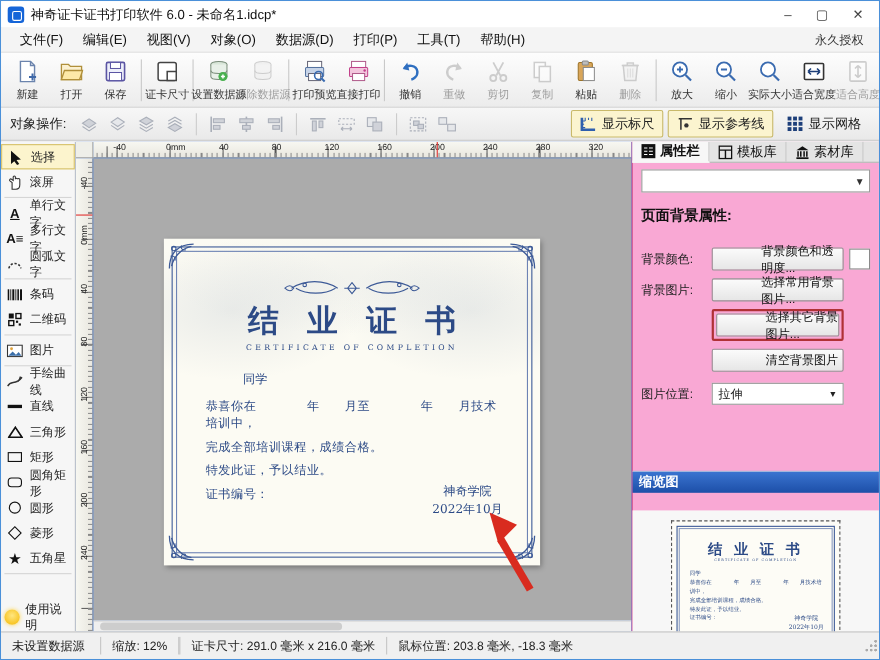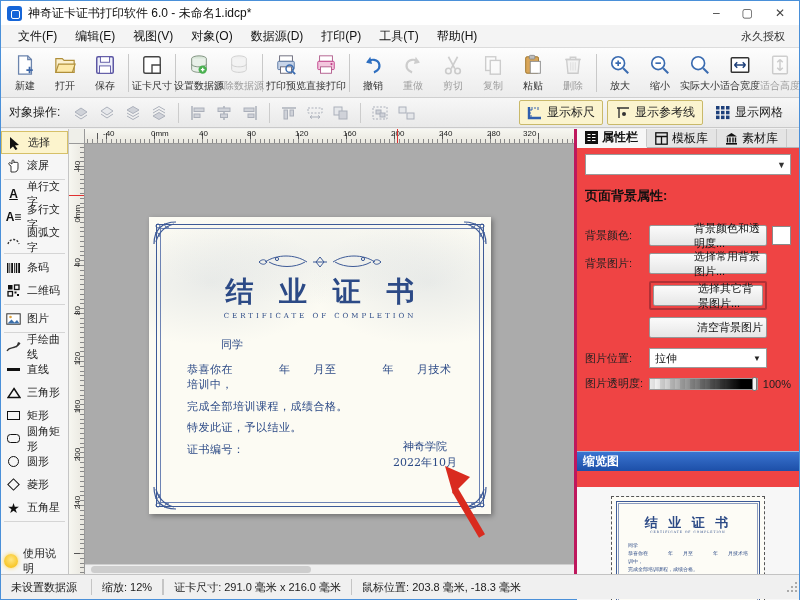--- a/index.html
+++ b/index.html
@@ -87,21 +87,21 @@
   .ctitle { position:absolute; left:0; right:0; top:56px; text-align:center; font-family:"DejaVu Serif",serif; font-weight:bold; font-size:28px; letter-spacing:8px; color:#2c4a86; text-indent:8px; }
   .csub { position:absolute; left:0; right:0; top:95px; text-align:center; font-family:"DejaVu Serif",serif; font-size:7px; letter-spacing:3px; color:#2c4a86; }
   .cbody { position:absolute; left:38px; right:30px; top:120px; font-family:"DejaVu Serif",serif; font-size:11px; color:#2c4a86; }
   .cbody .salut { margin-left:34px; margin-bottom:10px; }
   .cbody .l { margin-bottom:6.5px; letter-spacing:.5px; }
   .csign { position:absolute; right:34px; top:222px; text-align:center; font-family:"DejaVu Serif",serif; font-size:11px; color:#2c4a86; line-height:16px; }
 
   .redarrow { position:absolute; left:352px; top:320px; z-index:5; }
 
   
-  .rightpanel { width:225px; background:#ef4444; border-left:3px solid #be185d; display:flex; flex-direction:column; }
+  .rightpanel { width:225px; background:#f9a8d4; border-left:1px solid #be185d; display:flex; flex-direction:column; }
   .rtabs { display:flex; background:#e4e4e4; border-bottom:1px solid #b5b5b5; height:24px; }
   .rtab { display:flex; align-items:center; gap:4px; padding:0 8px; font-size:12px; color:#111; border-right:1px solid #c9c9c9; }
   .rtab.active { background:#f7f7f7; font-weight:bold; border-bottom:2px solid #f7f7f7; margin-bottom:-1px; }
   .rbody { flex:1; padding:6px 8px 0 8px; position:relative; }
   .combo { height:21px; background:#fff; border:1px solid #9a9a9a; display:flex; align-items:center; justify-content:flex-end; padding-right:4px; color:#555; margin-bottom:12px; }
   .combo .arr { font-size:9px; color:#333; }
   .sectitle { font-weight:bold; font-size:13px; color:#111; margin-bottom:20px; }
   .prow { display:flex; align-items:center; margin-bottom:7px; }
   .plabel { width:64px; font-size:11px; color:#222; flex:none; }
   .pbtn { flex:1; height:21px; background:linear-gradient(#fbfbfb,#e6e6e6); border:1px solid #969696; border-radius:2px; font-size:11px; color:#111; display:flex; align-items:center; justify-content:center;padding-left:44px; }
@@ -624,21 +624,21 @@
       <div class="hruler">
         <span class="rl" style="left:18px">-40</span>
         <span class="rl" style="left:66px">0mm</span>
         <span class="rl" style="left:114px">40</span>
         <span class="rl" style="left:162px">80</span>
         <span class="rl" style="left:210px">120</span>
         <span class="rl" style="left:258px">160</span>
         <span class="rl" style="left:306px">200</span>
         <span class="rl" style="left:354px">240</span>
         <span class="rl" style="left:402px">280</span>
-        <span class="rl" style="left:438px">320</span>
+        <span class="rl" style="left:450px">320</span>
         <span class="hmark"></span>
       </div>
       <div class="vruler">
         <span class="rl" style="top:18px">-40</span>
         <span class="rl" style="top:66px">0mm</span>
         <span class="rl" style="top:114px">40</span>
         <span class="rl" style="top:162px">80</span>
         <span class="rl" style="top:210px">120</span>
         <span class="rl" style="top:258px">160</span>
         <span class="rl" style="top:306px">200</span>
@@ -787,27 +787,20 @@
 
         <div class="prow" style="margin-top:10px;">
           <span class="plabel">图片位置:</span>
           <div class="pselect">
             <span>拉伸</span>
             <span class="arr" style="font-size:8px;">▼</span>
           </div>
           <span style="width:24px;flex:none;"></span>
         </div>
 
-        <div class="prow" style="margin-top:8px;">
-          <span class="plabel">图片透明度:</span>
-          <div class="slider">
-              <span class="sthumb"></span>
-            </div>
-          <span class="pct">100%</span>
-        </div>
 
         <div class="thumbhdr" style="margin-top:60px;">
           <span>缩览图</span>
         </div>
         <div class="thumbwrap">
           <div class="minipage">
             <div class="mb"></div>
               <div class="mb2"></div>
             <div class="mtitle">结 业 证 书</div>
             <div class="msub">CERTIFICATE OF COMPLETION</div>

